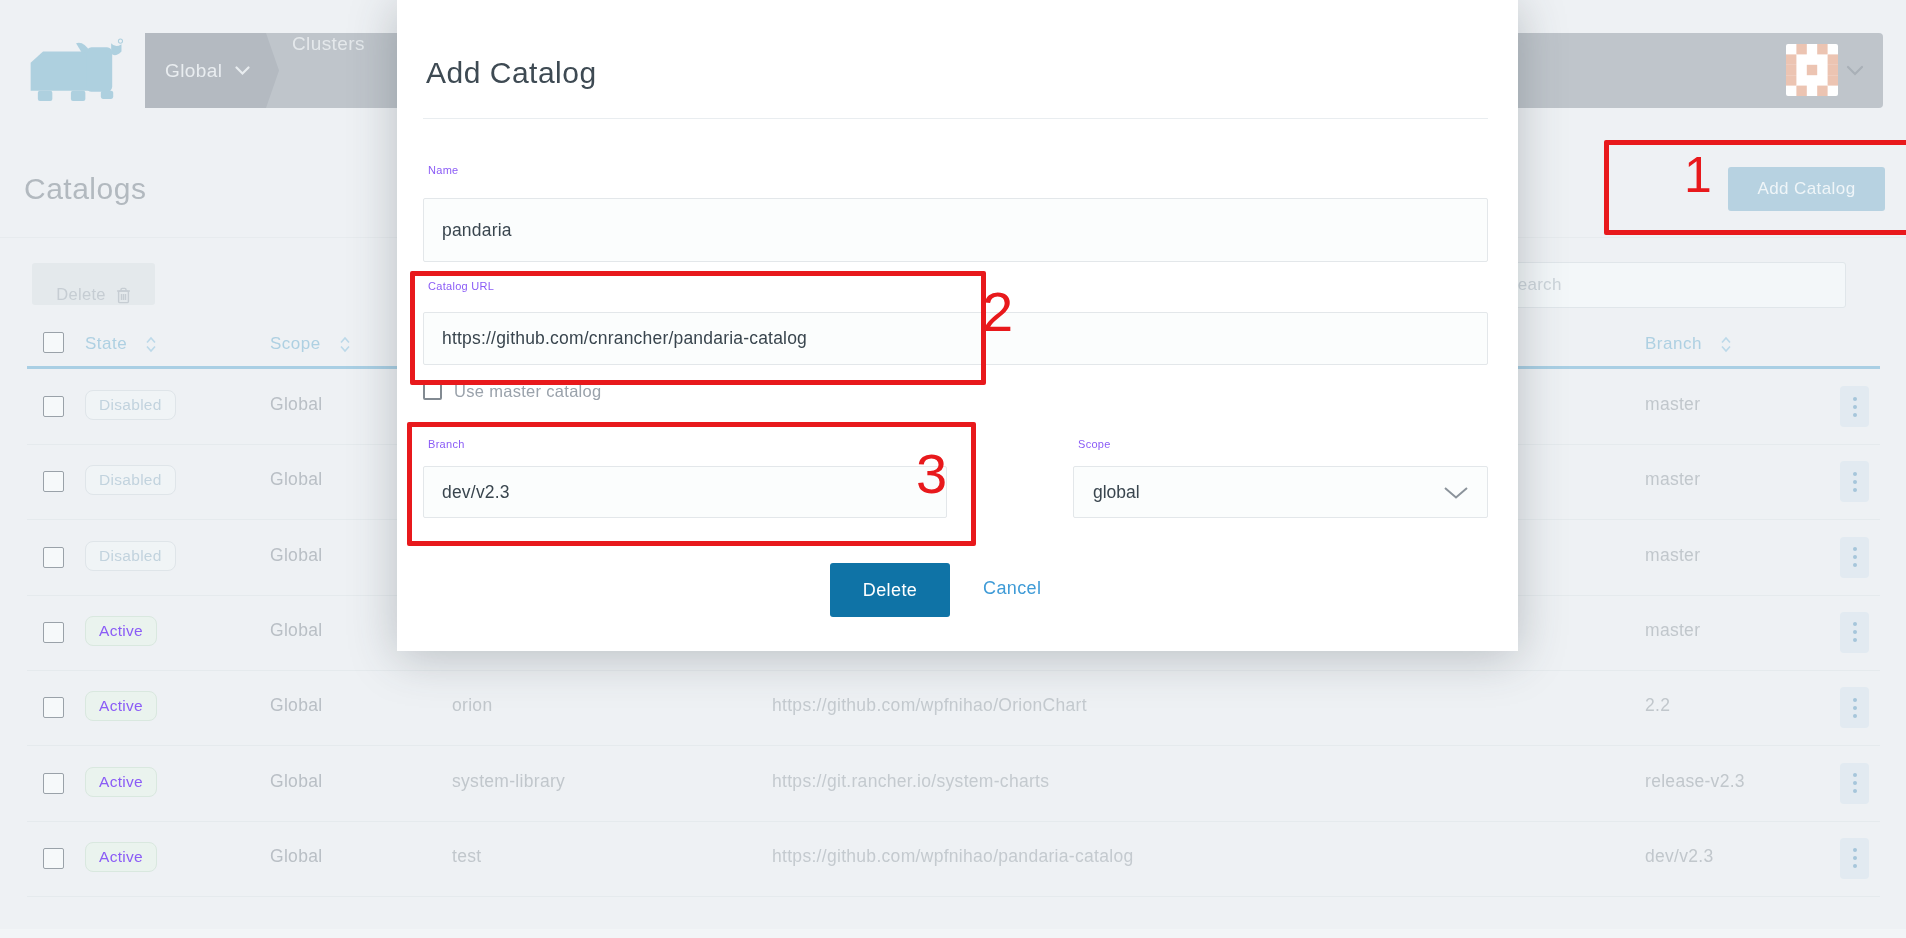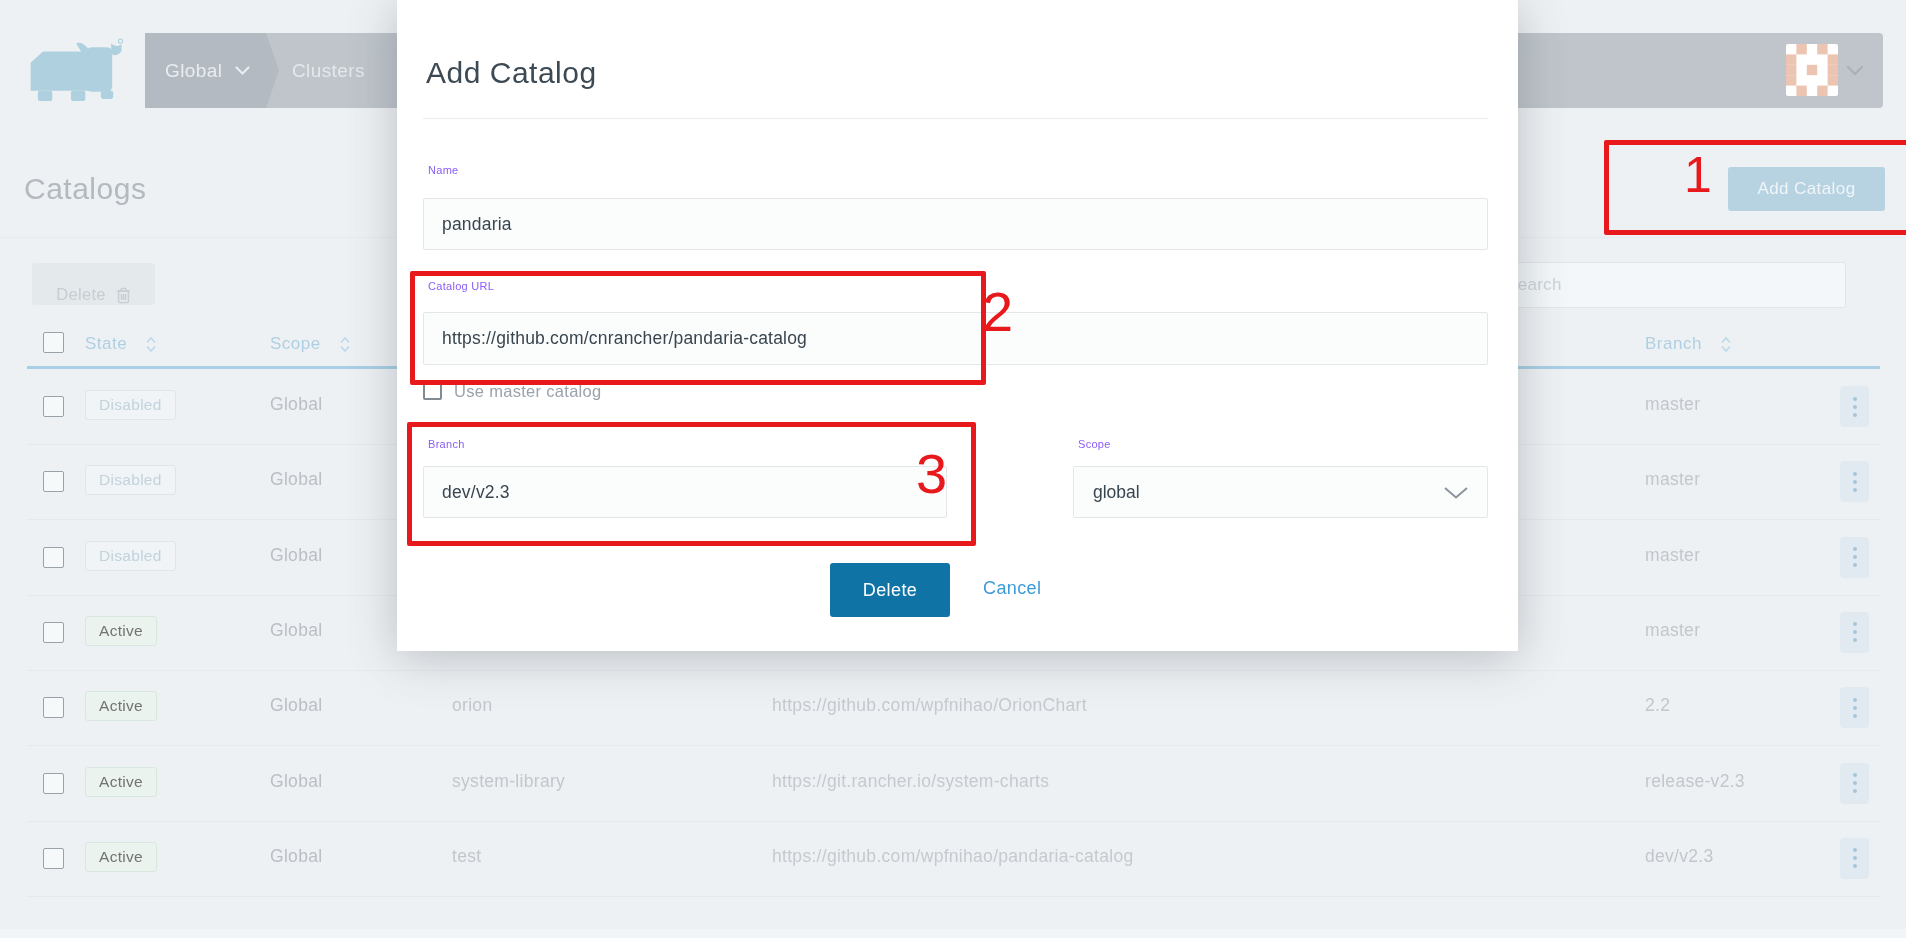--- a/index.html
+++ b/index.html
@@ -4,21 +4,21 @@
 <style>
   html,body{margin:0;padding:0;background:#eef1f4;}
   #app{position:relative;width:1906px;height:938px;background:#eef1f4;overflow:hidden;
        font-family:"Liberation Sans","DejaVu Sans",sans-serif;-webkit-font-smoothing:antialiased;}
 
   
   #navbar{position:absolute;left:145px;top:33px;width:1738px;height:75px;background:#bfc5cb;border-radius:4px;}
   #seg-global{position:absolute;left:0;top:0;height:75px;width:134px;background:#b4bac1;
       clip-path:polygon(0 0,calc(100% - 13px) 0,100% 50%,calc(100% - 13px) 100%,0 100%);
       display:flex;align-items:center;padding-left:20px;gap:13px;color:#e9edf0;font-size:19px;letter-spacing:.4px;box-sizing:border-box;cursor:pointer;}
-  #nav-clusters{position:absolute;left:147px;top:0;height:75px;display:flex;align-items:center;color:#e4e8eb;font-size:19px;letter-spacing:.4px;cursor:pointer;}
+  #nav-clusters{position:absolute;left:147px;top:0;height:75px;display:flex;align-items:flex-start;color:#e4e8eb;font-size:19px;letter-spacing:.4px;cursor:pointer;}
   #avatar{position:absolute;left:1641px;top:11px;width:52px;height:52px;background:#fff;border-radius:2px;cursor:pointer;}
   #avatar-chev{position:absolute;left:1701px;top:32px;}
   #logo{position:absolute;left:24px;top:38px;}
   
   #page-title{position:absolute;left:24px;top:172px;font-size:30px;font-weight:400;color:#b2b9bf;letter-spacing:.5px;}
   #add-catalog-btn{position:absolute;left:1728px;top:167px;width:157px;height:44px;background:#b7d2e1;border:none;border-radius:3px;
       color:#eff5f8;font-size:17px;letter-spacing:.4px;font-family:inherit;cursor:pointer;}
   #page-divider{position:absolute;left:0;top:237px;width:1906px;height:1px;background:#e7ebee;}
   
   #delete-btn{position:absolute;left:32px;top:263px;width:123px;height:42px;background:#e4e9ec;border:none;border-radius:3px;
@@ -29,23 +29,23 @@
   
   #thead{position:absolute;left:0;top:330px;width:1906px;height:36px;color:#aed0e2;font-size:17px;letter-spacing:.5px;}
   .th{position:absolute;top:4px;display:flex;align-items:center;gap:18px;cursor:pointer;}
   #th-state{left:85px;} #th-scope{left:270px;} #th-branch{left:1645px;}
   .cb{box-sizing:border-box;background:#f6f9fa;border:1px solid #9aa2a9;border-radius:2px;cursor:pointer;}
   #select-all{position:absolute;left:43px;top:2px;width:21px;height:21px;}
   #thead-line{position:absolute;left:27px;top:366px;width:1853px;height:3px;background:#a9cfe4;}
   #tbody{position:absolute;left:27px;top:369px;width:1853px;}
   .trow{position:absolute;left:0;width:1853px;height:75px;border-bottom:1px solid #e5eaed;}
   .trow .row-cb{position:absolute;left:16px;top:27px;width:21px;height:21px;}
-  .badge{position:absolute;left:58px;top:21px;display:inline-block;padding:5px 13px;border-radius:3px;font-size:15.5px;letter-spacing:.3px;border:1px solid;}
+  .badge{position:absolute;left:58px;top:21px;display:inline-block;padding:5px 13px;border-radius:8px;font-size:15.5px;letter-spacing:.3px;border:1px solid;}
   .badge.disabled{border-color:#dfe5e9;background:#f0f4f6;color:#c2d3de;}
-  .badge.active{border-color:#d9e8df;background:#eaf3ee;color:#737373;}
+  .badge.active{border-color:#d9e8df;background:#eaf3ee;color:#8b5cf6;}
   .cell{position:absolute;top:25px;font-size:17.5px;letter-spacing:.3px;white-space:nowrap;}
   .c-scope{left:243px;color:#b9bfc5;}
   .c-name{left:425px;color:#c1c7cc;}
   .c-url{left:745px;color:#c4cacf;}
   .c-branch{left:1618px;color:#c1c7cc;}
   .kebab{position:absolute;left:1813px;top:17px;width:29px;height:41px;background:#e2eaf1;border:none;border-radius:4px;
       display:flex;flex-direction:column;align-items:center;justify-content:center;gap:4px;cursor:pointer;}
   .kebab i{width:4px;height:4px;border-radius:50%;background:#a6c6db;display:block;}
   #bottom-strip{position:absolute;left:0;top:929px;width:1906px;height:9px;background:#f2f5f7;}
   
@@ -53,21 +53,21 @@
       box-shadow:0 6px 45px rgba(50,60,70,.28);}
   #modal-title{position:absolute;left:29px;top:56px;font-size:30px;font-weight:300;color:#3e4a53;letter-spacing:.5px;}
   #modal-divider{position:absolute;left:26px;top:118px;width:1065px;height:1px;background:#e9edf0;}
   .mlabel{position:absolute;font-size:11px;color:#8b5cf6;letter-spacing:.3px;}
   #name-label{left:31px;top:164px;}
   #url-label{left:31px;top:280px;}
   #branch-label{left:31px;top:438px;}
   #scope-label{left:681px;top:438px;}
   .inp{position:absolute;box-sizing:border-box;border:1px solid #e3e7ea;background:#fbfdfd;border-radius:2px;
       font-size:17.5px;color:#39454e;padding:0 18px;font-family:inherit;letter-spacing:.2px;}
-  #name-input{left:26px;top:198px;width:1065px;height:52px;}
+  #name-input{left:26px;top:198px;width:1065px;height:64px;}
   #url-input{left:26px;top:312px;width:1065px;height:53px;}
   #branch-input{left:26px;top:466px;width:524px;height:52px;}
   #private-cb{position:absolute;left:26px;top:381px;width:19px;height:19px;box-sizing:border-box;background:#fff;border:2px solid #828a92;border-radius:2px;cursor:pointer;}
   #private-label{position:absolute;left:57px;top:382px;font-size:16.5px;color:#9aa2ab;letter-spacing:.3px;}
   #scope-select{position:absolute;left:676px;top:466px;width:415px;height:52px;box-sizing:border-box;border:1px solid #e3e7ea;
       background:#fbfdfd;border-radius:2px;display:flex;align-items:center;padding-left:19px;font-size:17.5px;color:#39454e;cursor:pointer;}
   #scope-chevron{position:absolute;right:18px;top:19px;}
   #create-btn{position:absolute;left:433px;top:563px;width:120px;height:54px;background:#0f73a6;color:#ffffff;border:none;border-radius:3px;
       font-size:18px;font-family:inherit;letter-spacing:.4px;cursor:pointer;}
   #cancel-link{position:absolute;left:586px;top:578px;font-size:18px;color:#3f9bd7;letter-spacing:.4px;text-decoration:none;cursor:pointer;}

